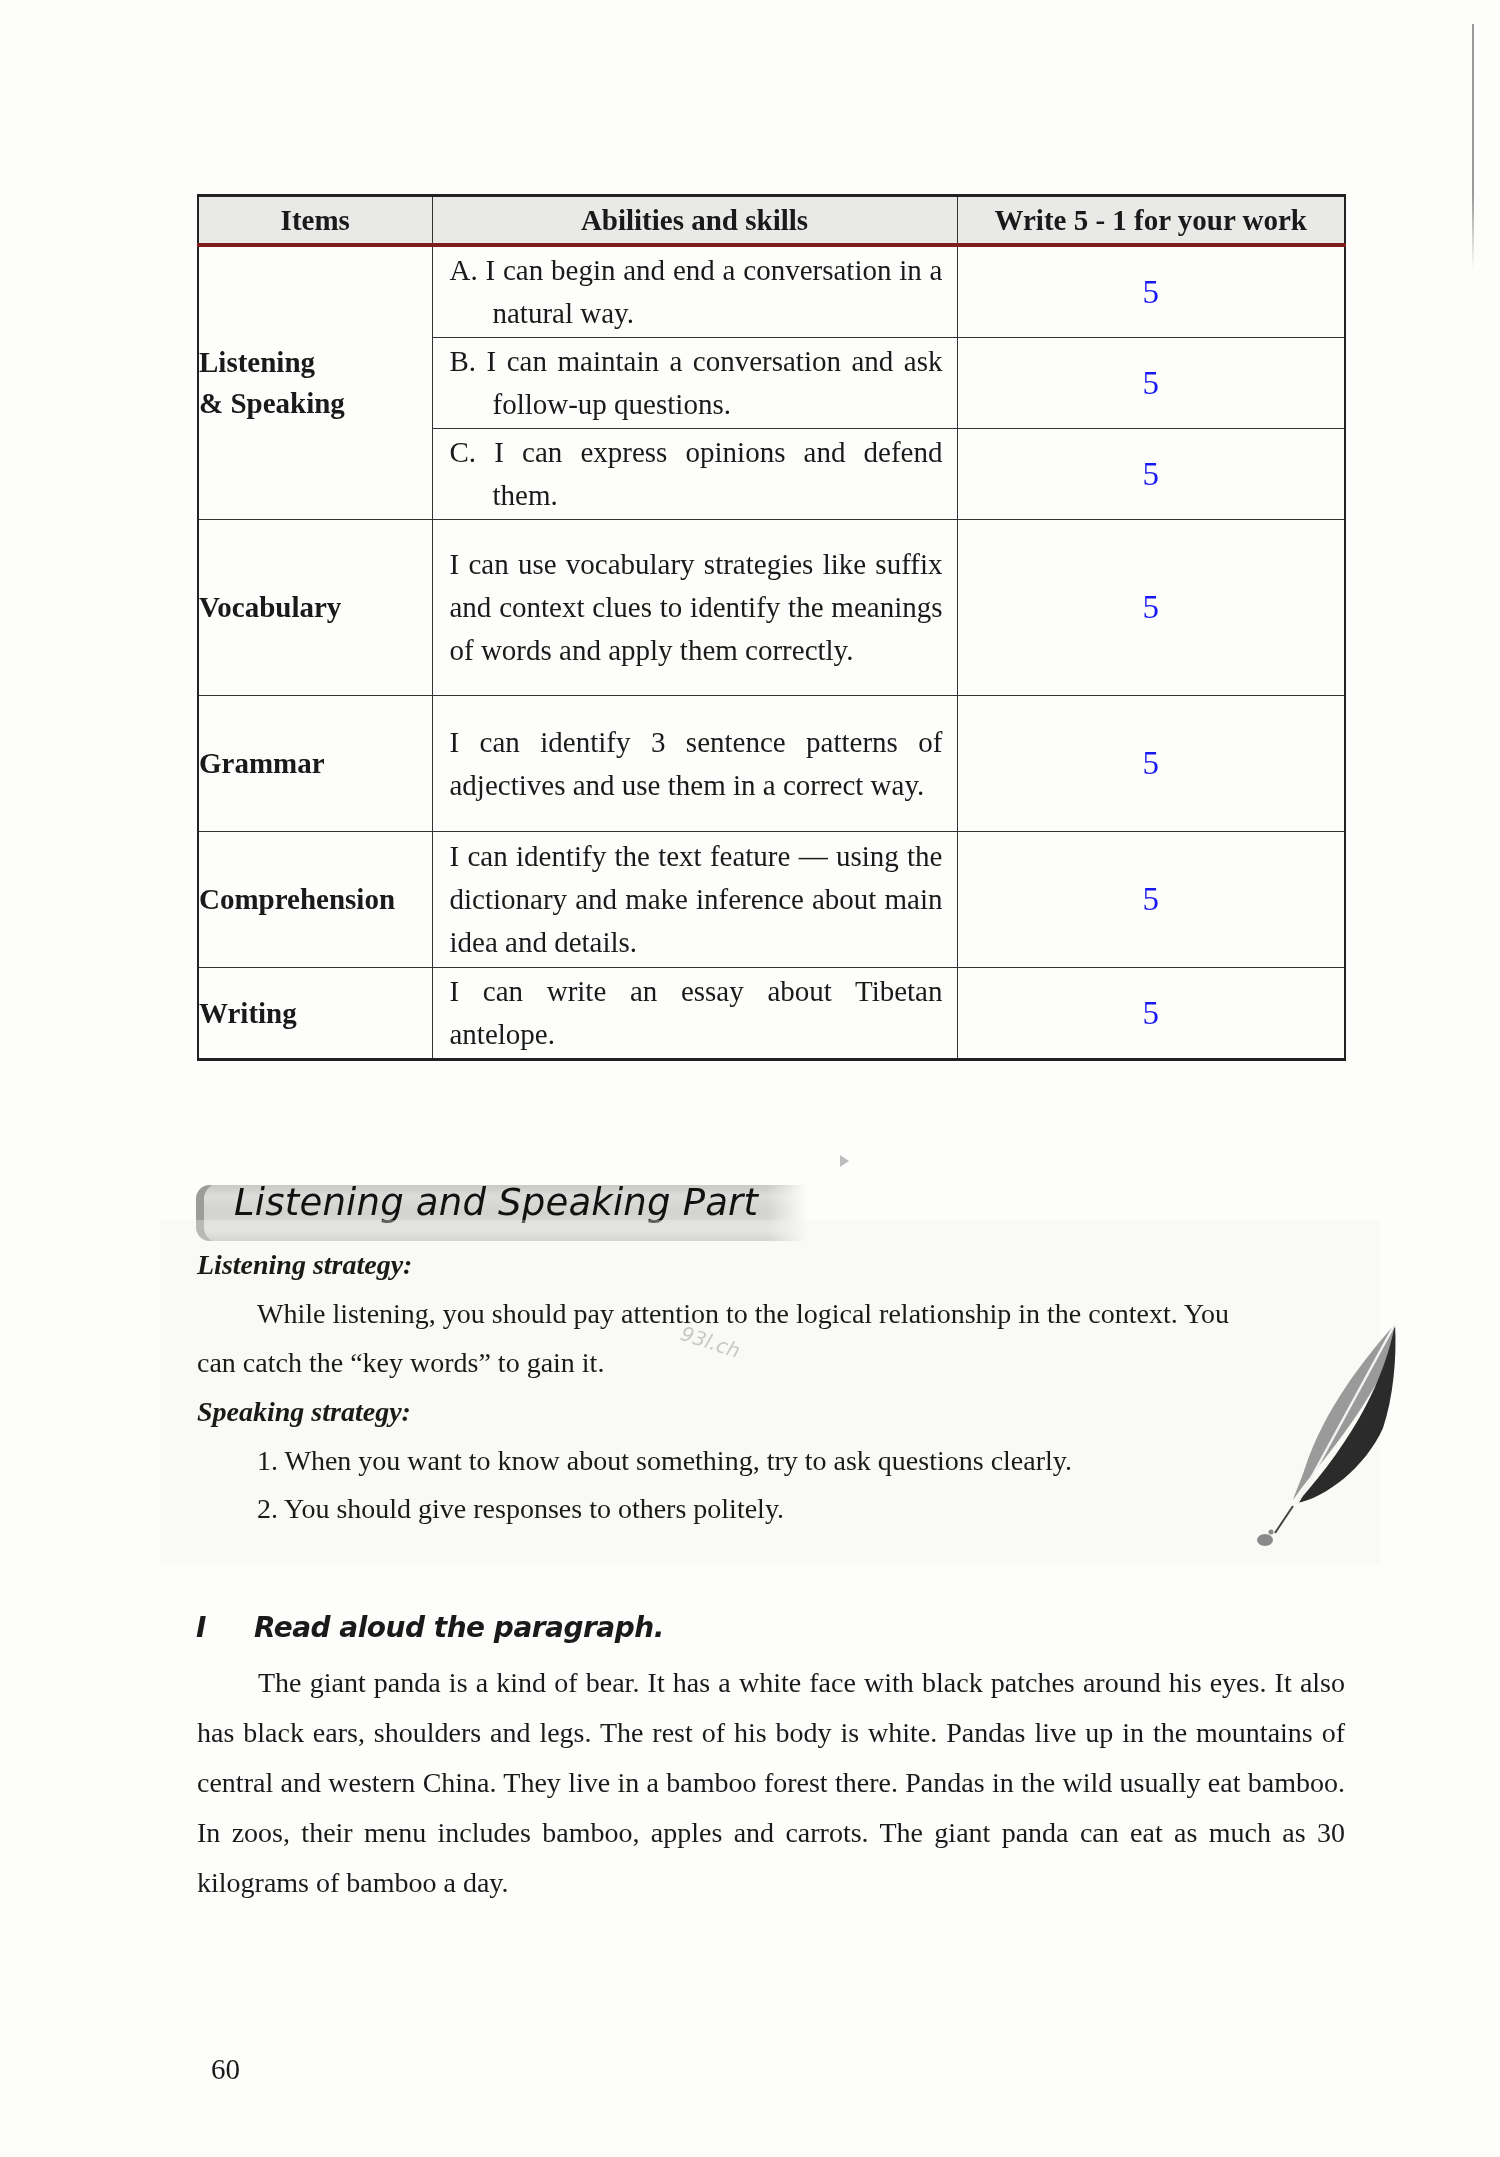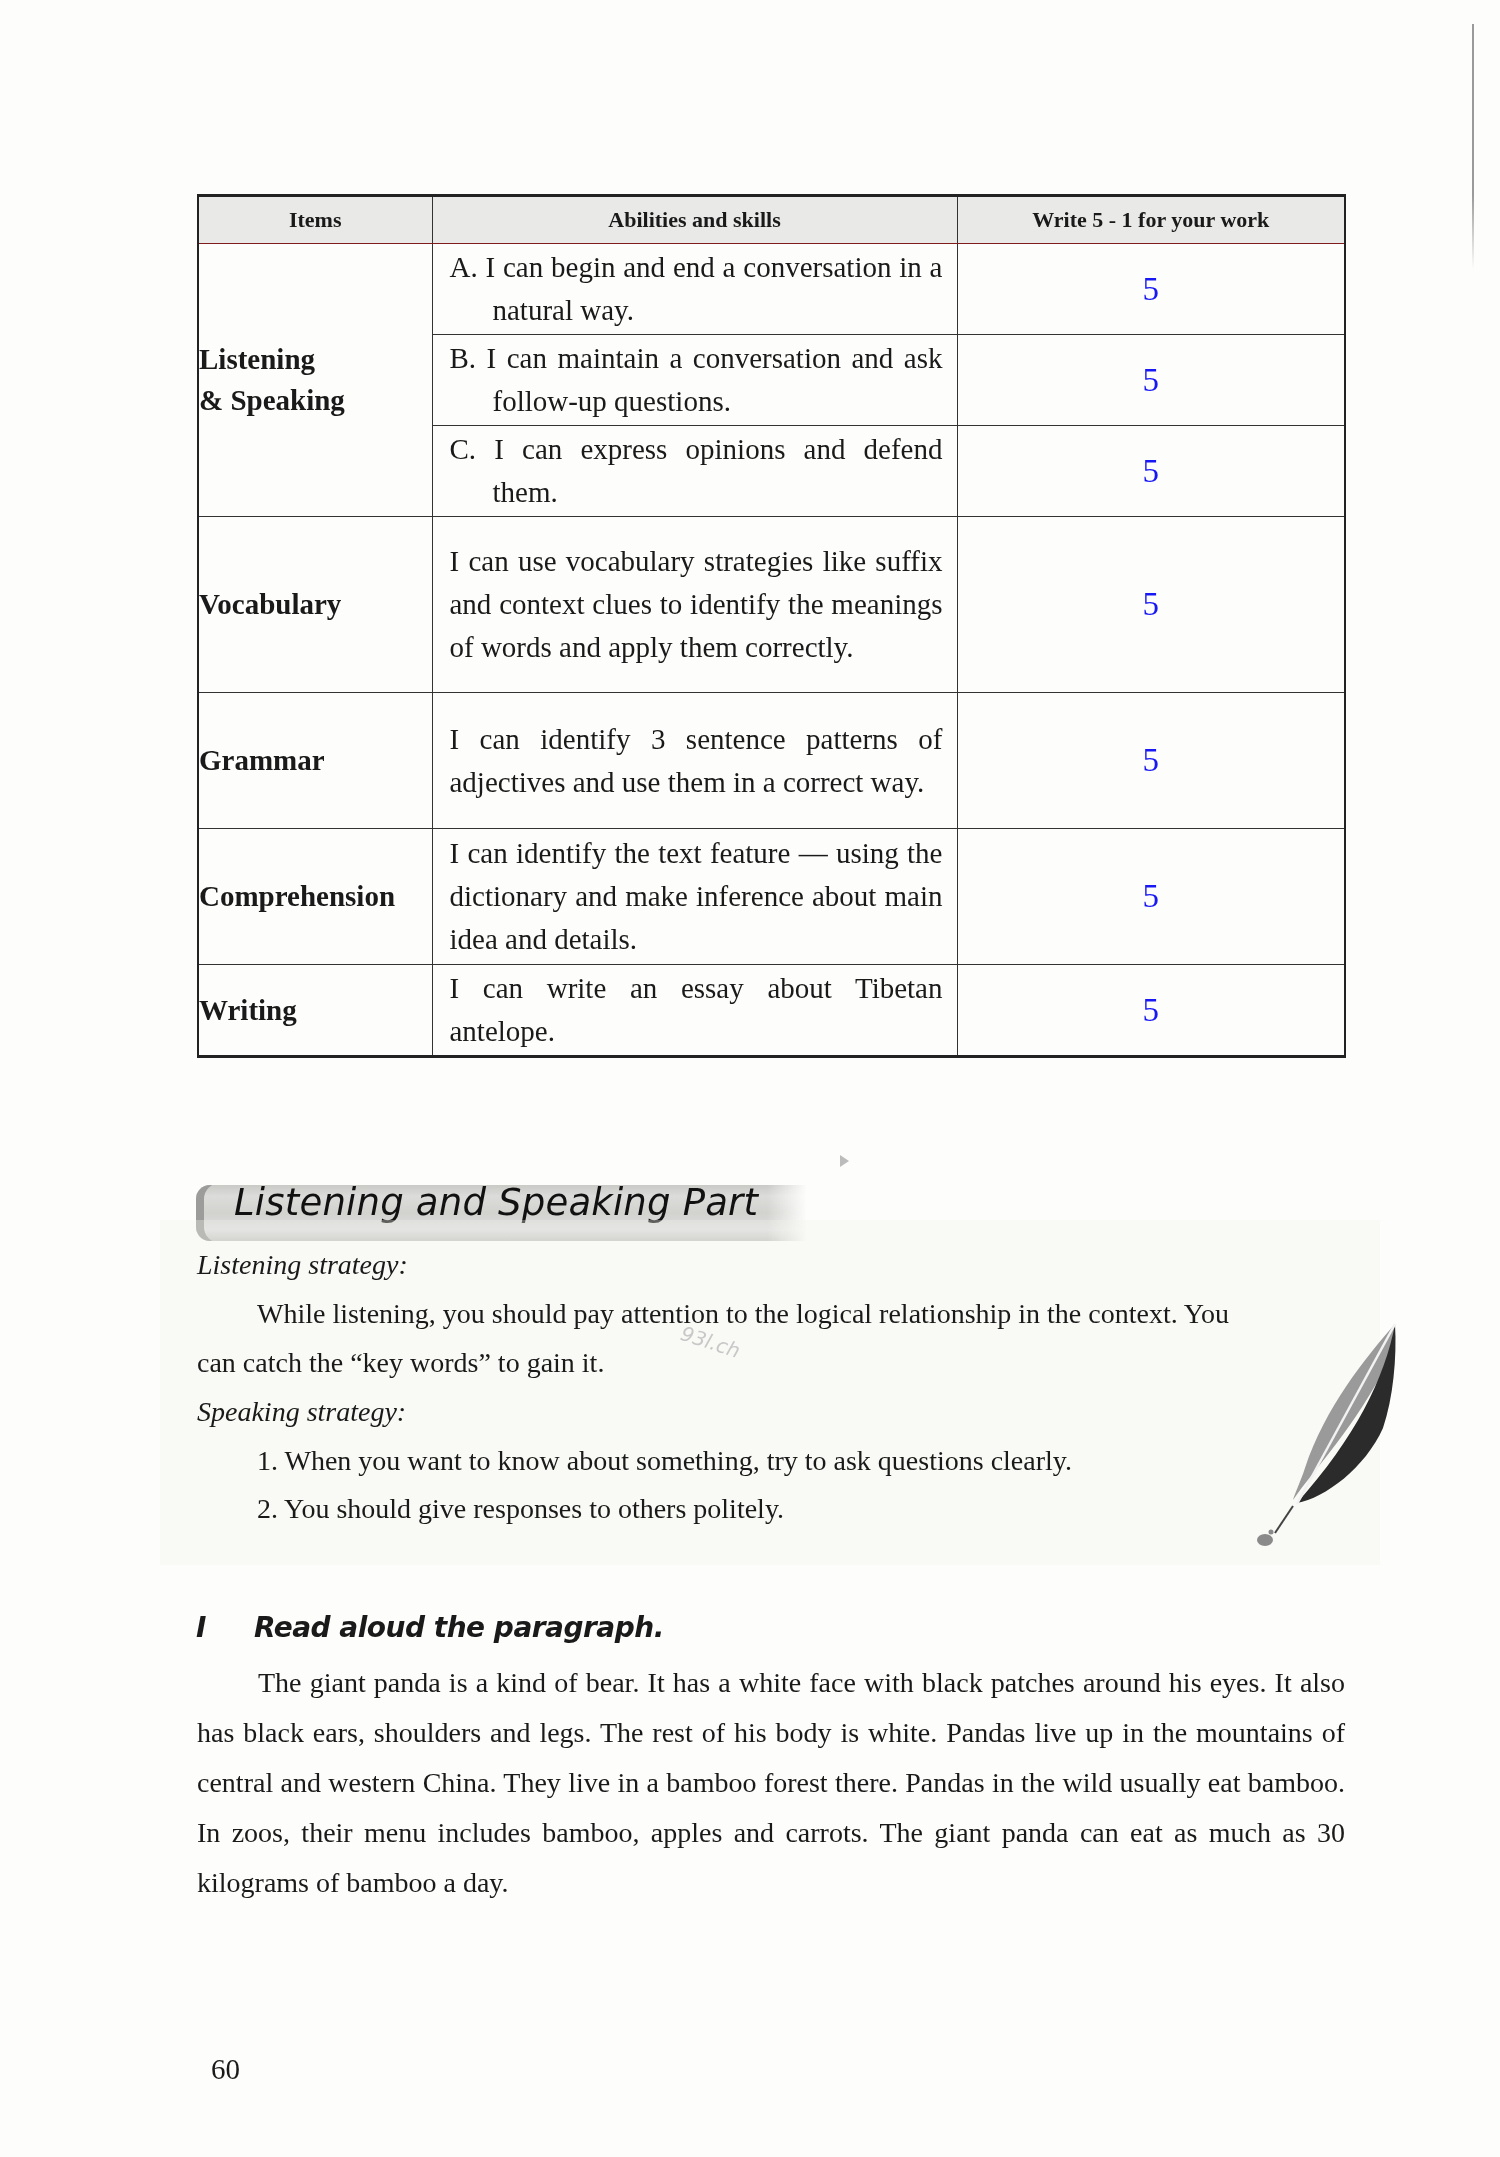--- a/index.html
+++ b/index.html
@@ -15,23 +15,23 @@
   }
   
   .rubric {
     position: absolute; left: 197px; top: 194px; width: 1149px;
     border-collapse: collapse; table-layout: fixed;
     border-top: 3px solid #222; border-bottom: 3px solid #222;
     border-left: 2px solid #222; border-right: 2px solid #222;
   }
   .rubric th, .rubric td { border: 1.5px solid #333; padding: 0; }
   .rubric thead th {
-    height: 46px; font-weight: bold; font-size: 22px;
+    height: 46px; font-weight: bold; font-size: 29px;
     background: #e9e9e7; text-align: center; vertical-align: middle;
-    border-bottom: 1px solid #7f1d1d;
+    border-bottom: 4px solid #7f1d1d;
   }
   .col-item { width: 234px; }
   .col-desc { width: 525px; }
   .col-score { width: 388px; }
   .item-cell {
     font-weight: bold; font-size: 29px; text-align: left;
     vertical-align: middle; line-height: 41px;
   }
   .desc-cell {
     font-size: 29px; line-height: 43px; vertical-align: middle;
@@ -65,21 +65,21 @@
     border-left: 9px solid #bcbcbc;
   }
   
   .strategy-box {
     position: absolute; left: 160px; top: 1220px; width: 1220px; height: 345px;
     background: rgba(240,240,236,0.35);
   }
   .text-line {
     position: absolute; left: 197px; font-size: 28px; white-space: nowrap;
   }
-  .strat-title { font-style: italic; font-weight: normal; }
+  .strat-title { font-style: italic; font-weight: bold; }
   .indent { left: 257px; text-align: right; }
   .item-num { left: 257px; }
   
   .quill { position: absolute; left: 1245px; top: 1318px; width: 160px; height: 232px; }
   
   .sec-num {
     position: absolute; left: 196px; top: 1611px;
     font-family: "DejaVu Sans", sans-serif; font-style: italic; font-weight: bold;
     font-size: 28px;
   }

